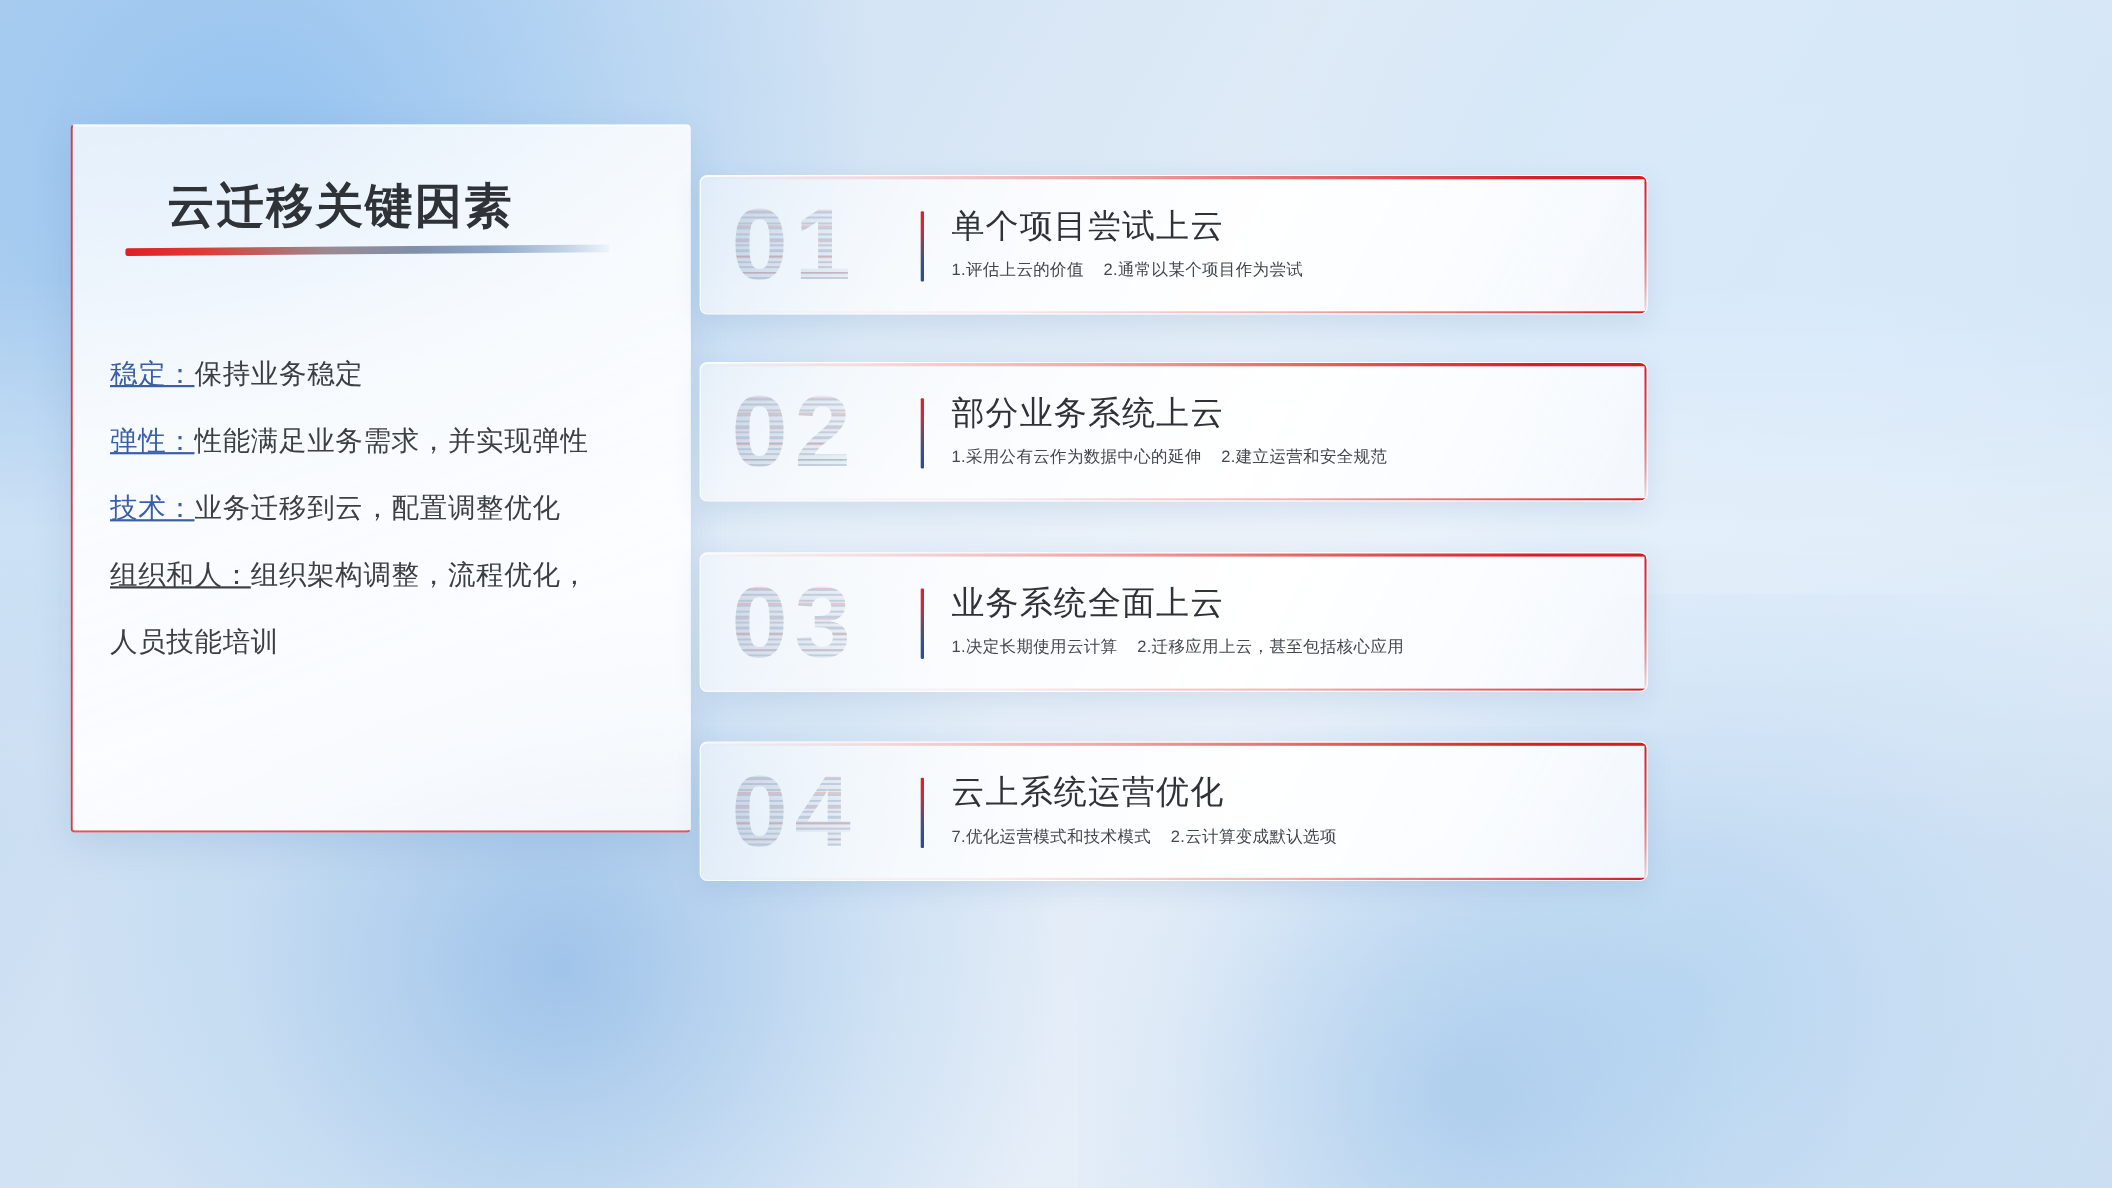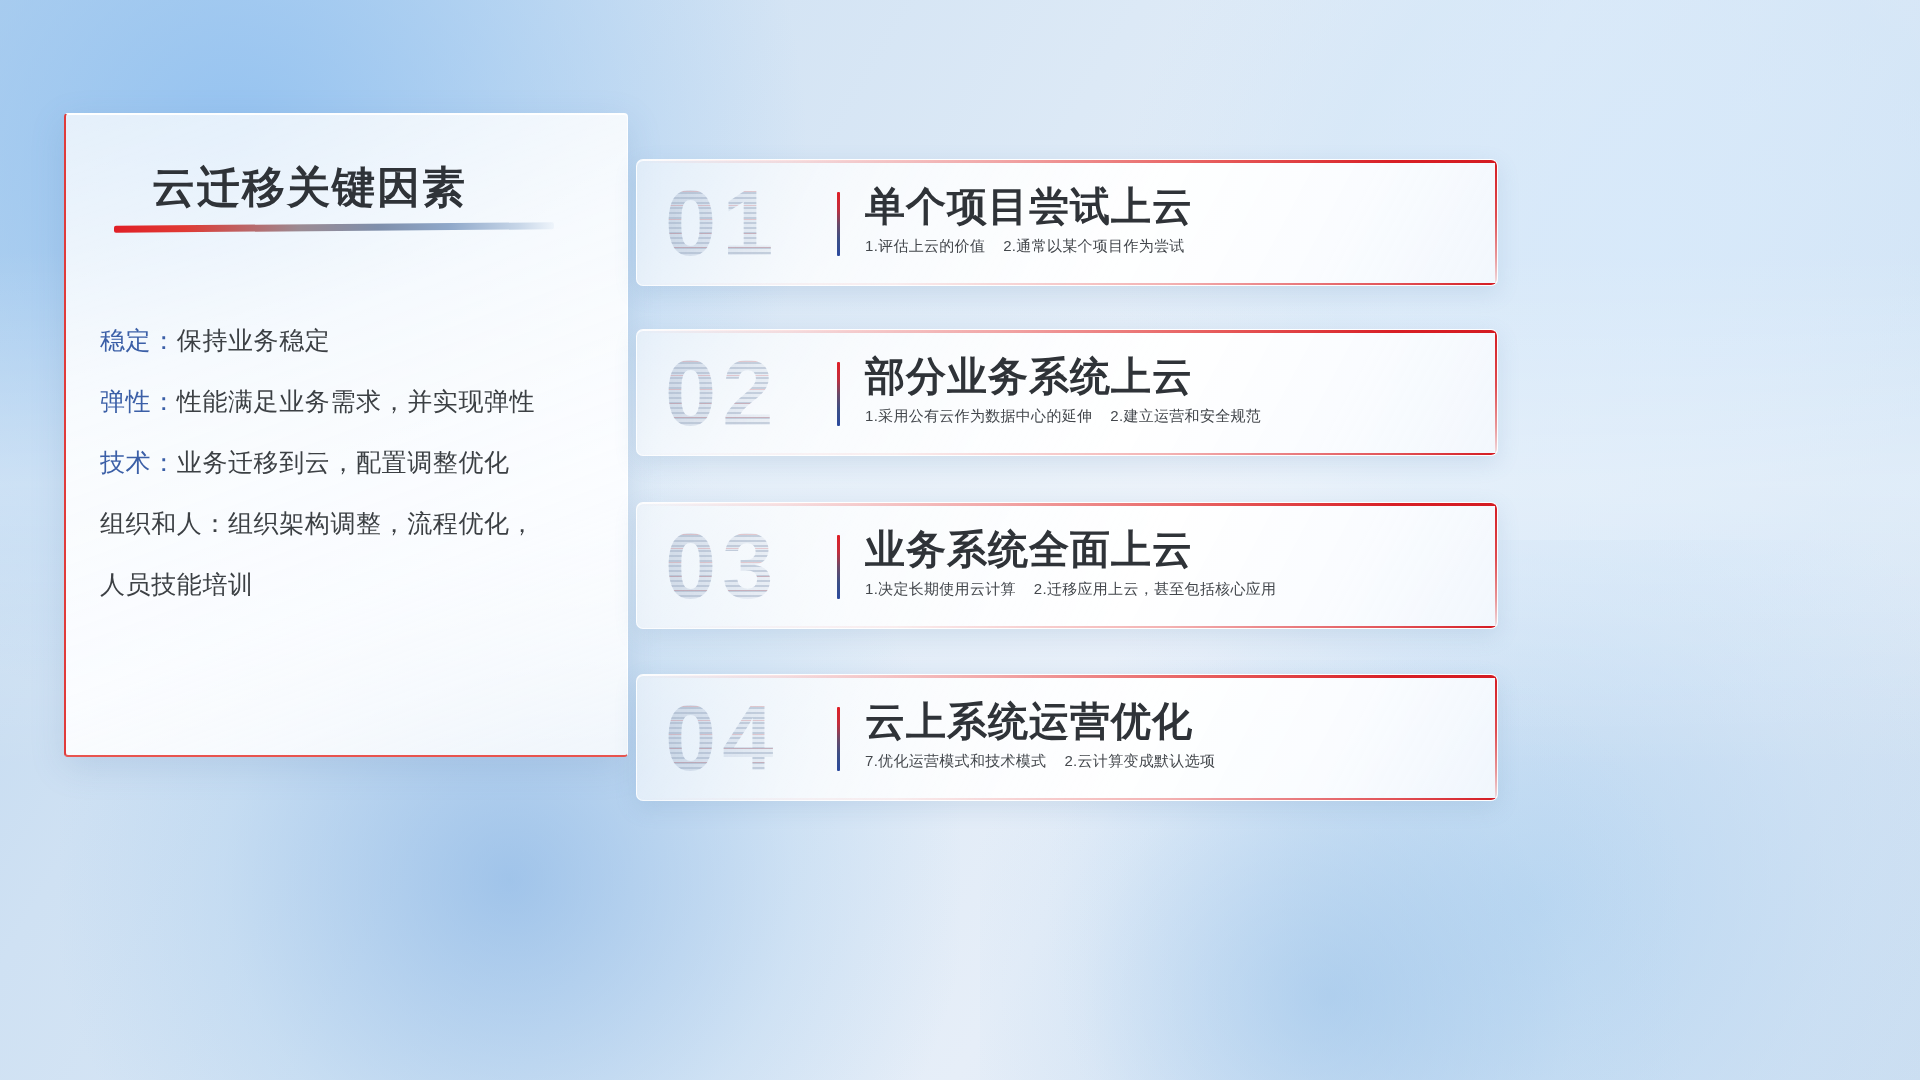--- a/index.html
+++ b/index.html
@@ -68,21 +68,21 @@
     background: linear-gradient(90deg, #e01f26 0%, #e03a34 16%, #9b8a92 42%, #7f8fab 60%, #8fa8c9 76%, #c7d6e8 92%, rgba(214,227,241,0.25) 100%);
     border-radius: 2px;
     transform: skewY(-0.45deg);
   }
 
   .panel-list { position: absolute; left: 34px; top: 196px; width: 470px; }
   .panel-line {
     font-size: 25px; line-height: 61px; color: #3c4044;
     white-space: nowrap; letter-spacing: 0.6px;
   }
-  .panel-line .k { font-weight: normal; }
+  .panel-line .k { font-weight: normal; text-decoration: underline; }
   .panel-line .k.blue { color: #3b5fa7; }
   .panel-line .k.dark { color: #3c4044; }
 
   
   .card {
     position: absolute; left: 636px; width: 862px; height: 127px;
     border-radius: 7px;
     background: linear-gradient(118deg, rgba(255,255,255,0.52) 0%, rgba(255,255,255,0.80) 26%, rgba(255,255,255,0.97) 58%, rgba(250,252,255,0.99) 80%, rgba(244,248,253,0.92) 100%);
     box-shadow: 0 7px 22px rgba(95,135,180,0.16), 0 1px 0 rgba(255,255,255,0.9) inset;
     border: 1px solid rgba(255,255,255,0.75);
@@ -136,21 +136,21 @@
 
   
   .card-divider {
     position: absolute; left: 200px; top: 32px; width: 3px; height: 64px;
     background: linear-gradient(180deg, #e01f26 0%, #c42d3c 26%, #6a4a68 50%, #3c4f86 74%, #2b4a9e 100%);
     border-radius: 1px;
   }
 
   .card-body { position: absolute; left: 228px; top: 26px; right: 20px; }
   .card-title {
-    font-size: 40px; font-weight: bold; color: #2f3338;
+    font-size: 30px; font-weight: normal; color: #2f3338;
     letter-spacing: 1px; line-height: 40px; white-space: nowrap;
   }
   .card-desc {
     margin-top: 7px; font-size: 15px; color: #43474c;
     letter-spacing: 0.3px; line-height: 26px; white-space: nowrap;
   }
   .card-desc .gap { display: inline-block; width: 18px; }
 </style>
 </head>
 <body>

